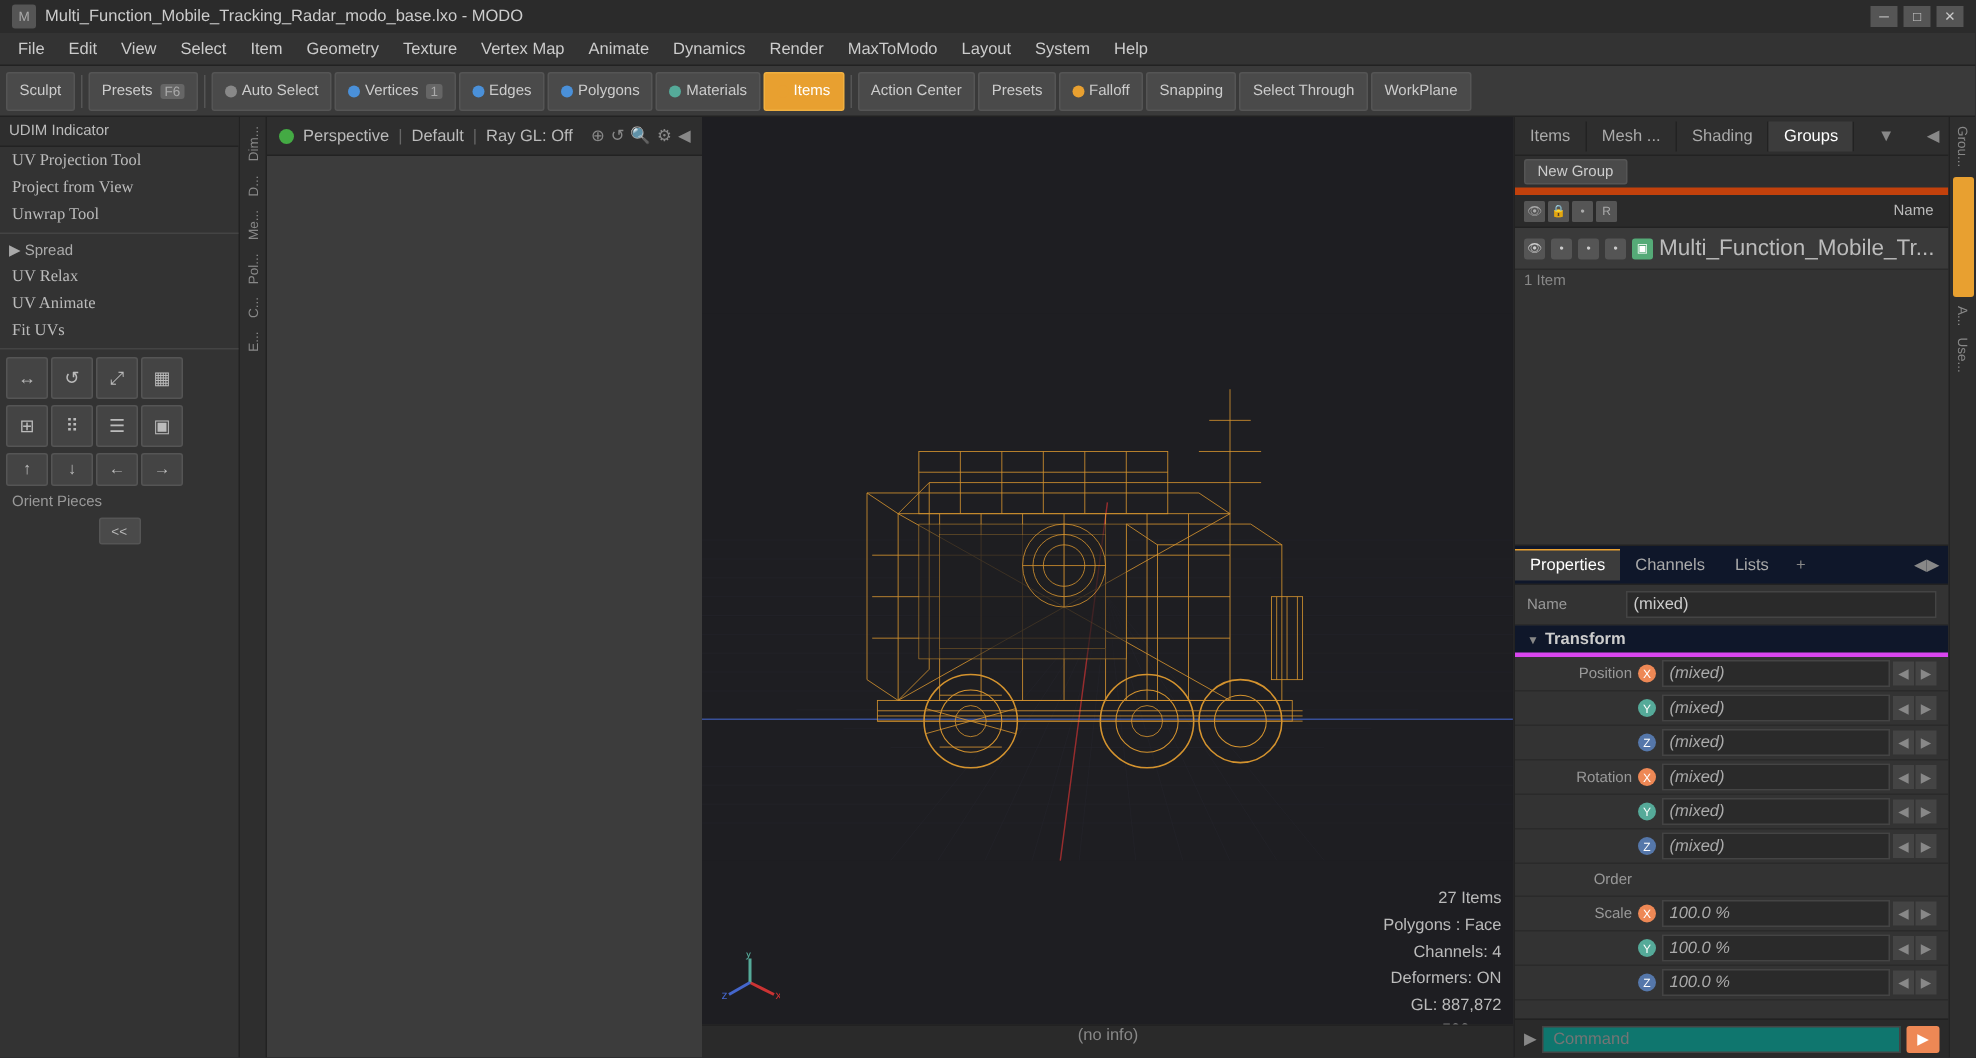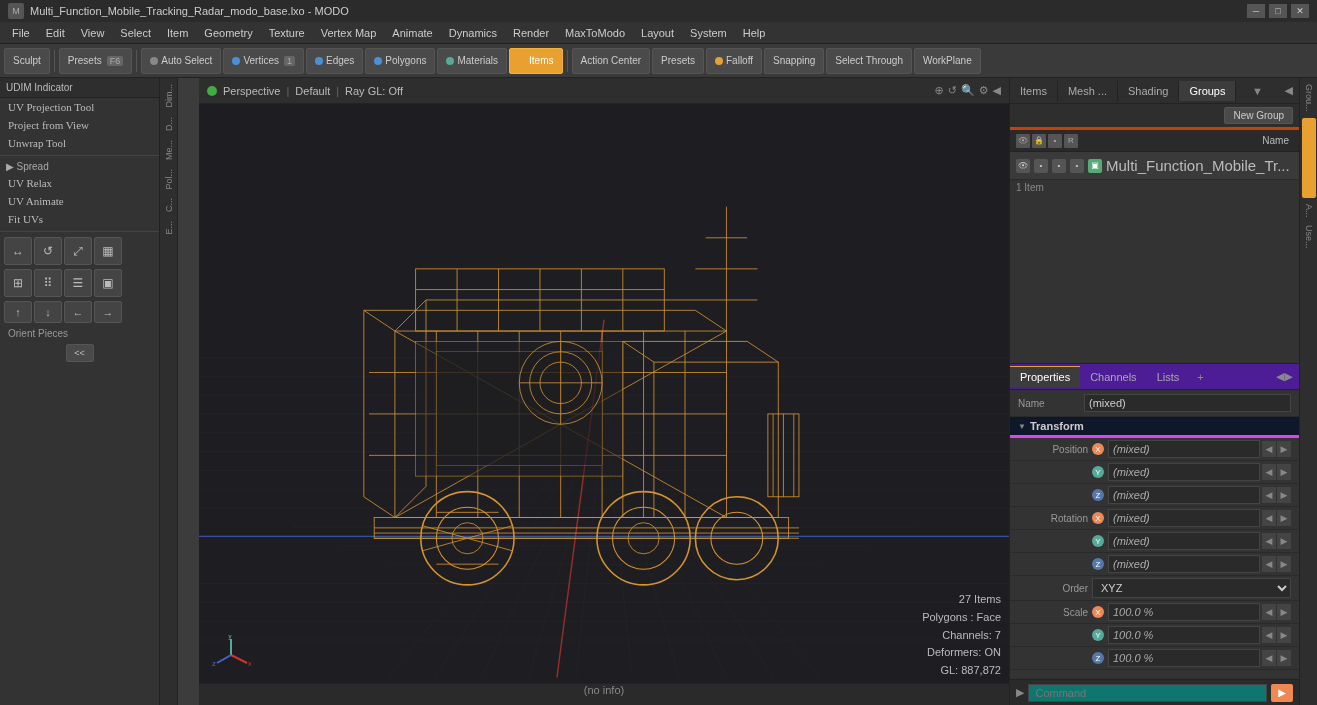--- a/index.html
+++ b/index.html
@@ -47,21 +47,21 @@
 
     .left-bottom { flex: 1; display: flex; flex-direction: column; }
     .orient-label { padding: 3px 8px; color: #999; font-size: 10px; }
     .expand-btn { width: 28px; height: 18px; background: #4a4a4a; border: 1px solid #555; margin: 2px auto; display: flex; align-items: center; justify-content: center; color: #bbb; font-size: 9px; cursor: pointer; border-radius: 2px; }
 
     
     #side-strip { width: 18px; background: #2e2e2e; border-right: 1px solid #222; display: flex; flex-direction: column; align-items: center; padding: 2px 0; gap: 1px; }
     .side-strip-label { writing-mode: vertical-rl; transform: rotate(180deg); font-size: 9px; color: #888; padding: 4px 1px; cursor: pointer; }
 
     
-    #viewport-container { flex: 1; display: flex; flex-direction: column; position: relative; margin-left: 21px; }
+    #viewport-container { flex: 1; display: flex; flex-direction: row; position: relative; }
     #viewport-toolbar { height: 26px; background: #2e2e2e; display: flex; align-items: center; padding: 0 8px; gap: 6px; border-bottom: 1px solid #222; }
     .vp-dot { width: 10px; height: 10px; border-radius: 50%; background: #4a4; }
     .vp-label { color: #bbb; font-size: 11px; }
     .vp-sep { color: #666; }
     #viewport { flex: 1; background: #1e1e22; position: relative; overflow: hidden; }
     
     
     .grid-canvas { position: absolute; top: 0; left: 0; width: 100%; height: 100%; }
 
     
@@ -75,36 +75,36 @@
     #right-panel { width: 290px; background: #333; border-left: 1px solid #222; display: flex; flex-direction: column; }
     
     
     #right-tabs { height: 26px; display: flex; align-items: center; background: #2e2e2e; border-bottom: 1px solid #222; }
     .right-tab { padding: 4px 10px; font-size: 11px; color: #aaa; cursor: pointer; border-right: 1px solid #222; }
     .right-tab.active { background: #3c3c3c; color: #fff; }
     .right-tab-expand { margin-left: auto; padding: 4px 6px; color: #888; cursor: pointer; }
 
     
     #groups-panel { flex: 0 0 260px; display: flex; flex-direction: column; border-bottom: 1px solid #222; }
-    .groups-header { height: 26px; background: #2e2e2e; display: flex; align-items: center; padding: 0 6px; gap: 4px; border-bottom: 3px solid #c2410c; justify-content: flex-end; }
+    .groups-header { height: 26px; background: #2e2e2e; display: flex; align-items: center; padding: 0 6px; gap: 4px; border-bottom: 5px solid #c2410c; }
     .new-group-btn { padding: 2px 8px; background: #4a4a4a; border: 1px solid #555; color: #ccc; font-size: 10px; cursor: pointer; border-radius: 2px; }
     .groups-col-header { height: 22px; background: #2a2a2a; display: flex; align-items: center; padding: 0 6px; border-bottom: 1px solid #222; }
     .col-icons { display: flex; gap: 2px; align-items: center; }
     .col-icon { width: 14px; height: 14px; background: #555; border-radius: 1px; display: flex; align-items: center; justify-content: center; font-size: 8px; color: #aaa; }
     .col-name { margin-left: auto; font-size: 10px; color: #bbb; padding-right: 4px; }
 
     .group-item { height: 28px; display: flex; align-items: center; padding: 0 6px; gap: 4px; background: #3a3a3a; border-bottom: 1px solid #2a2a2a; }
     .group-check { width: 14px; height: 14px; background: #555; border-radius: 2px; display: flex; align-items: center; justify-content: center; font-size: 8px; cursor: pointer; }
     .group-icon { width: 14px; height: 14px; background: #5a7; border-radius: 2px; display: flex; align-items: center; justify-content: center; font-size: 8px; color: #fff; }
     .group-name { color: #bbb; font-size: 15px; flex: 1; overflow: hidden; text-overflow: ellipsis; white-space: nowrap; }
     .group-count-row { padding: 2px 6px; color: #888; font-size: 10px; }
 
     
     #props-panel { flex: 1; display: flex; flex-direction: column; overflow: hidden; }
-    #props-tabs { height: 26px; background: #4c1d95; display: flex; align-items: center; border-bottom: 1px solid #222; }
+    #props-tabs { height: 26px; background: #0f172a; display: flex; align-items: center; border-bottom: 1px solid #222; }
     .props-tab { padding: 4px 10px; font-size: 11px; color: #aaa; cursor: pointer; }
     .props-tab.active { background: #3c3c3c; color: #fff; border-top: 1px solid #e8a030; }
     .props-tab-add { padding: 4px 6px; color: #888; cursor: pointer; margin-left: 2px; }
     .props-tab-expand { margin-left: auto; padding: 4px 6px; color: #888; cursor: pointer; }
 
     #props-content { flex: 1; overflow-y: auto; background: #333; }
     .props-name-row { display: flex; align-items: center; padding: 4px 8px; border-bottom: 1px solid #2a2a2a; gap: 6px; }
     .props-label { color: #999; font-size: 10px; min-width: 60px; }
     .props-value { flex: 1; background: #2a2a2a; border: 1px solid #444; padding: 2px 4px; color: #ccc; font-size: 11px; }
 
@@ -418,21 +418,21 @@
 
           <line x1="60" y1="310" x2="470" y2="310"></line>
           <line x1="60" y1="315" x2="470" y2="315"></line>
           <line x1="60" y1="320" x2="470" y2="320"></line>
         </g>
       </svg>
 
       <div id="vp-stats">
         <div>27 Items</div>
         <div>Polygons : Face</div>
-        <div>Channels: 7</div>
+        <div>Channels: 4</div>
         <div>Deformers: ON</div>
         <div>GL: 887,872</div>
         <div>500 mm</div>
       </div>
 
       <div id="axes-widget">
         <svg width="40" height="40" viewBox="0 0 40 40">
           <line x1="20" y1="20" x2="36" y2="28" stroke="#cc3333" stroke-width="2"></line>
           <line x1="20" y1="20" x2="20" y2="4" stroke="#5a9" stroke-width="2"></line>
           <line x1="20" y1="20" x2="6" y2="28" stroke="#4466cc" stroke-width="2"></line>
@@ -558,23 +558,20 @@
           <div class="props-row-axis z">Z</div>
           <div class="props-row-val">(mixed)</div>
           <div class="props-row-btns">
             <button class="props-row-btn">◀</button>
             <button class="props-row-btn">▶</button>
           </div>
         </div>
 
         <div class="props-order-row">
           <span class="order-label">Order</span>
-          <select class="order-select">
-            <option>XYZ</option>
-          </select>
         </div>
 
         <div class="props-row">
           <span class="props-row-label">Scale</span>
           <div class="props-row-axis">X</div>
           <div class="props-row-val">100.0 %</div>
           <div class="props-row-btns">
             <button class="props-row-btn">◀</button>
             <button class="props-row-btn">▶</button>
           </div>

